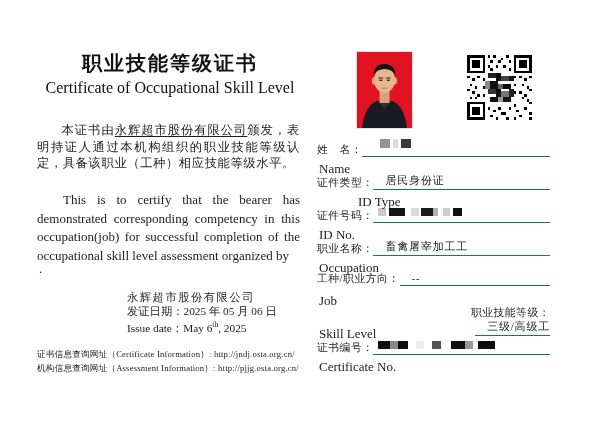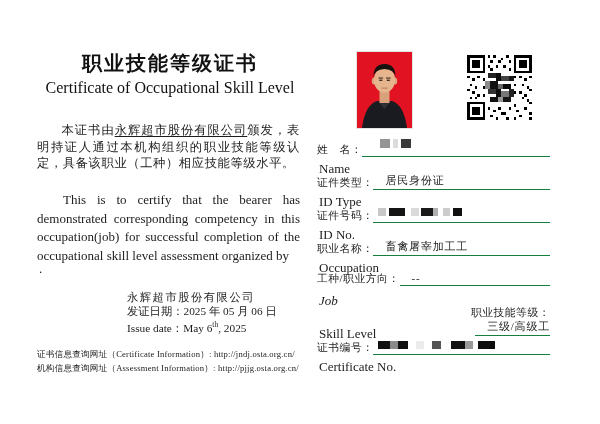--- a/index.html
+++ b/index.html
@@ -209,21 +209,21 @@
       </span>
   </div>
   <div class="fen" style="top:161px;">Name</div>
 
   <div class="frow" style="top:174px;">
     <span class="flabel">证件类型：</span>
     <span class="fline">
         <span class="fvalue">居民身份证</span>
       </span>
   </div>
-  <div class="fen" style="top:194px;">ID Type</div>
+  <div class="fen" style="top:194px;margin-left:39px;">ID Type</div>
 
   <div class="frow" style="top:207px;">
     <span class="flabel">证件号码：</span>
     <span class="fline">
         <span class="fvalue"></span>
       </span>
   </div>
   <div class="fen" style="top:227px;">ID No.</div>
 
   <div class="frow" style="top:240px;">
@@ -233,21 +233,21 @@
       </span>
   </div>
   <div class="fen" style="top:260px;">Occupation</div>
 
   <div class="frow" style="top:270px;">
     <span class="flabel">工种/职业方向：</span>
     <span class="fline">
         <span class="fvalue">--</span>
       </span>
   </div>
-  <div class="fen" style="top:293px;font-style:italic;">Job</div>
+  <div class="fen" style="top:293px;">Job</div>
 
   <div class="frow" style="top:306px;flex-direction:column;">
     <span class="flabel">职业技能等级：</span>
     <span class="fline">
         <span class="fvalue">三级/高级工</span>
       </span>
   </div>
   <div class="fen" style="top:326px;">Skill Level</div>
 
   <div class="frow" style="top:339px;justify-content:center;">

